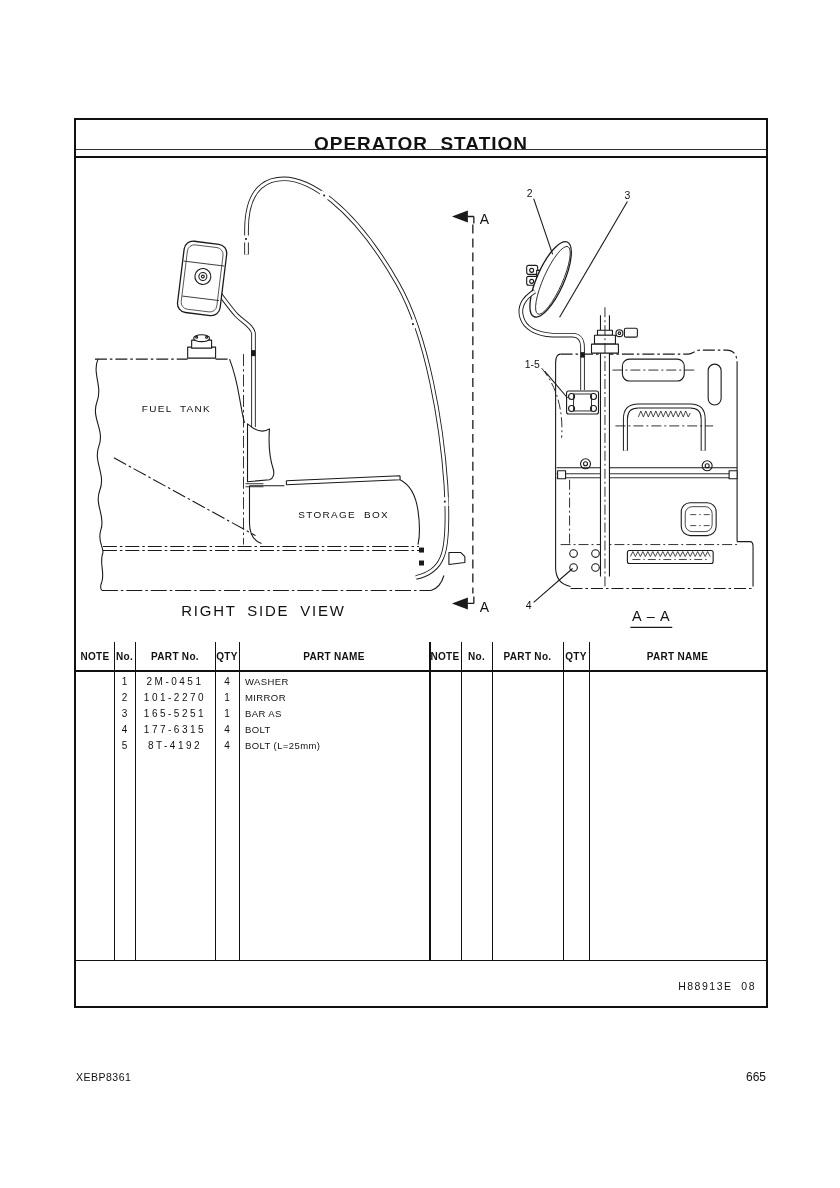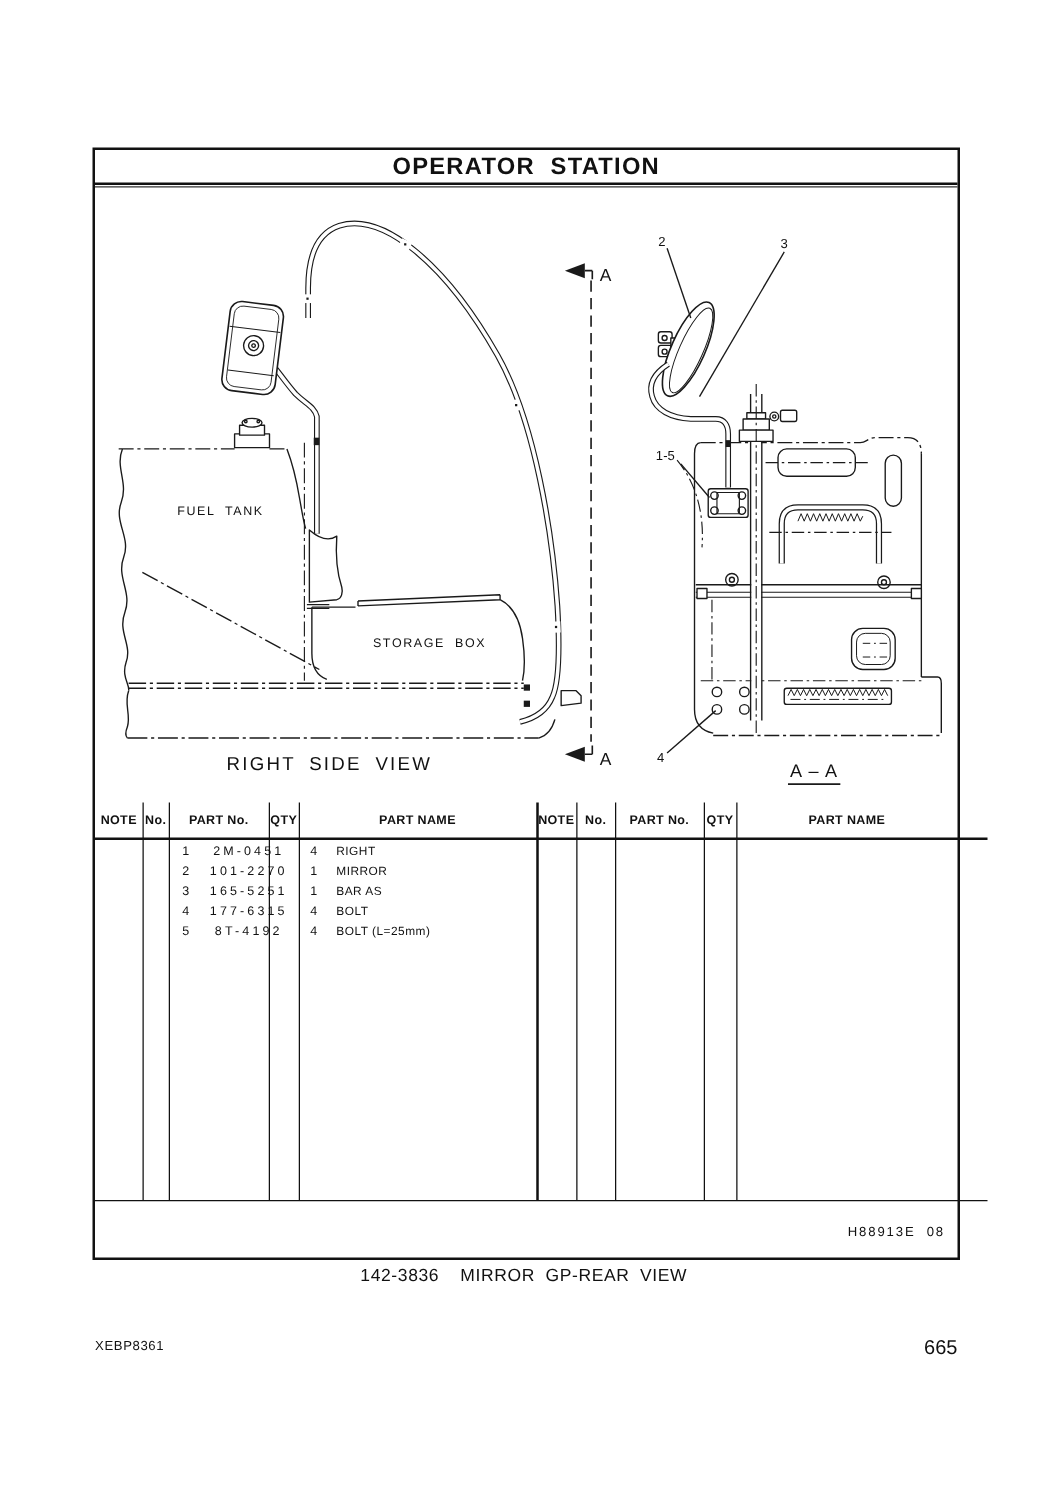--- a/index.html
+++ b/index.html
@@ -1,45 +1,45 @@
 <!DOCTYPE html>
 <html><head>
 <meta charset="utf-8">
 <style>
   html,body{margin:0;padding:0;background:#e8e8e8;}
   .page{position:relative;width:840px;height:1188px;background:#ffffff;margin:0 auto;
         font-family:"Liberation Sans","DejaVu Sans",sans-serif;color:#111;overflow:hidden;}
   .frame{position:absolute;left:74px;top:118px;width:690px;height:886px;border:2px solid #111;background:#fff;}
-  .title-bar{position:absolute;left:0;top:1px;width:100%;height:25px;border-bottom:2px solid #111;
+  .title-bar{position:absolute;left:0;top:11px;width:100%;height:25px;border-bottom:2px solid #111;
              display:flex;align-items:center;justify-content:center;
              font-size:19px;font-weight:600;letter-spacing:1px;white-space:pre;}
   .title-rule2{position:absolute;left:0;top:29px;width:100%;height:1px;background:#333;}
   svg.drawing{position:absolute;left:0;top:30px;width:690px;height:492px;}
   svg.drawing text{fill:#111;stroke:none;font-family:"Liberation Sans","DejaVu Sans",sans-serif;}
   .lbl-sm{font-size:10px;letter-spacing:1.3px;word-spacing:4px;}
   .lbl-cap{font-size:15px;letter-spacing:1.8px;word-spacing:5px;}
   .lbl-aa{font-size:14.5px;letter-spacing:1px;white-space:pre;}
   .lbl-a{font-size:14px;}
   .callout{font-size:10.5px;}
-  .tbl{position:absolute;left:0;top:522px;width:690px;height:318px;border-bottom:1.5px solid #111;font-size:10px;padding-left:24px;}
+  .tbl{position:absolute;left:0;top:522px;width:690px;height:318px;border-bottom:1.5px solid #111;font-size:10px;}
   .vline{position:absolute;top:0;height:100%;width:1.3px;background:#111;}
   .vline.mid{width:2px;}
   .thead{position:absolute;left:0;top:0;width:100%;height:28px;border-bottom:2px solid #111;}
   .th{position:absolute;top:0;height:28px;display:flex;align-items:center;justify-content:center;
       font-weight:600;font-size:10px;letter-spacing:0.3px;}
   .trow{position:absolute;height:16px;line-height:16px;width:100%;}
   .td{position:absolute;top:0;height:16px;}
   .td.c{text-align:center;}
   .td.pn{letter-spacing:2.5px;text-align:center;}
   .td.nm{font-size:9.5px;letter-spacing:0.4px;}
   .doc-ref{position:absolute;right:10px;top:860px;font-size:10.5px;letter-spacing:1.5px;white-space:pre;}
   .caption{position:absolute;left:74px;top:1012px;width:690px;text-align:center;
            font-size:14px;font-weight:500;letter-spacing:0.5px;word-spacing:4px;white-space:pre;}
   .foot-left{position:absolute;left:76px;top:1071px;font-size:10.5px;letter-spacing:0.5px;}
-  .foot-right{position:absolute;right:74px;top:1070px;font-size:16px;}
+  .foot-right{position:absolute;right:74px;top:1070px;font-size:12px;}
 </style>
 </head>
 <body>
 
 <div class="page">
   <div class="frame">
 
     <div class="title-bar">OPERATOR  STATION</div>
     <div class="title-rule2"></div>
 
@@ -239,21 +239,21 @@
         <div class="th" style="left:385px;width:31px">No.</div>
         <div class="th" style="left:416px;width:71px">PART No.</div>
         <div class="th" style="left:487px;width:26px">QTY</div>
         <div class="th" style="left:513px;width:177px">PART NAME</div>
       </div>
 
       <div class="trow" style="top:32px">
         <div class="td c" style="left:38px;width:21px">1</div>
         <div class="td pn" style="left:59px;width:80px">2M-0451</div>
         <div class="td c" style="left:139px;width:24px">4</div>
-        <div class="td nm" style="left:169px;width:180px">RIGHT</div>
+        <div class="td nm" style="left:169px;width:180px">WASHER</div>
       </div>
       <div class="trow" style="top:48px">
         <div class="td c" style="left:38px;width:21px">2</div>
         <div class="td pn" style="left:59px;width:80px">101-2270</div>
         <div class="td c" style="left:139px;width:24px">1</div>
         <div class="td nm" style="left:169px;width:180px">MIRROR</div>
       </div>
       <div class="trow" style="top:64px">
         <div class="td c" style="left:38px;width:21px">3</div>
         <div class="td pn" style="left:59px;width:80px">165-5251</div>
@@ -270,16 +270,15 @@
         <div class="td c" style="left:38px;width:21px">5</div>
         <div class="td pn" style="left:59px;width:80px">8T-4192</div>
         <div class="td c" style="left:139px;width:24px">4</div>
         <div class="td nm" style="left:169px;width:180px">BOLT (L=25mm)</div>
       </div>
     </div>
 
     <div class="doc-ref">H88913E  08</div>
   </div>
 
-  <div class="caption">142-3836  MIRROR GP-REAR VIEW</div>
   <div class="foot-left">XEBP8361</div>
   <div class="foot-right">665</div>
 </div>
 
 </body></html>

